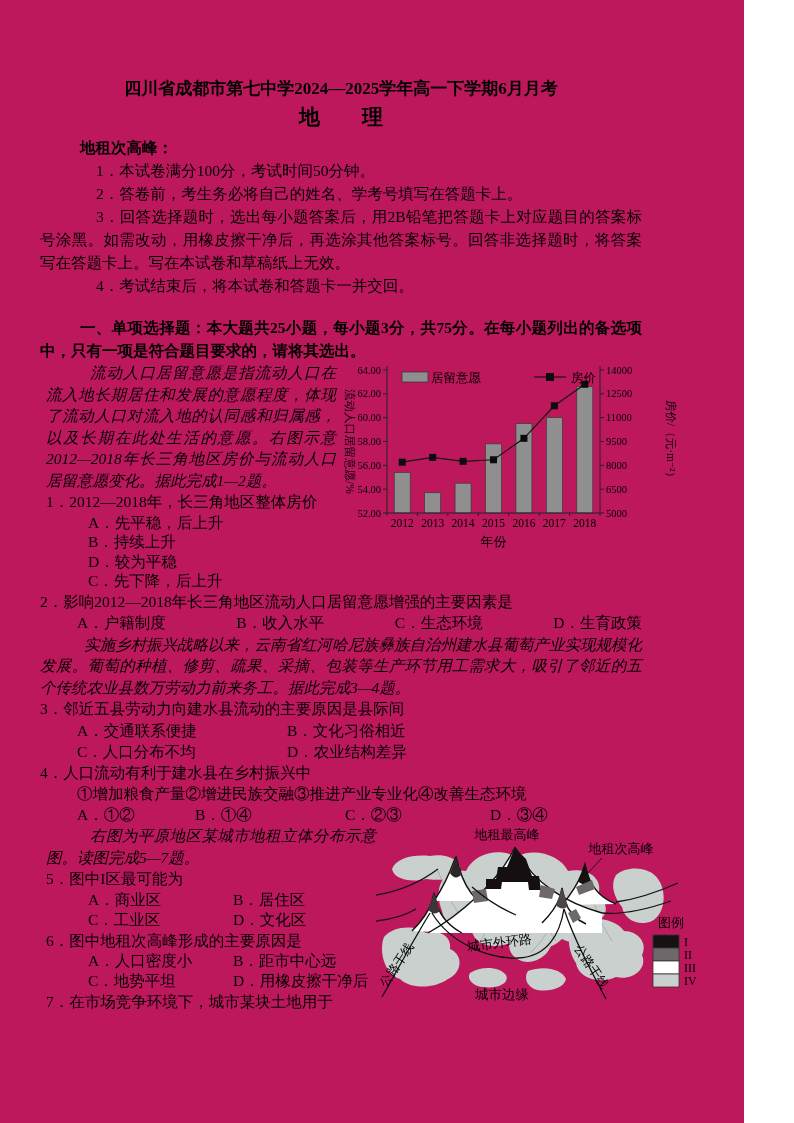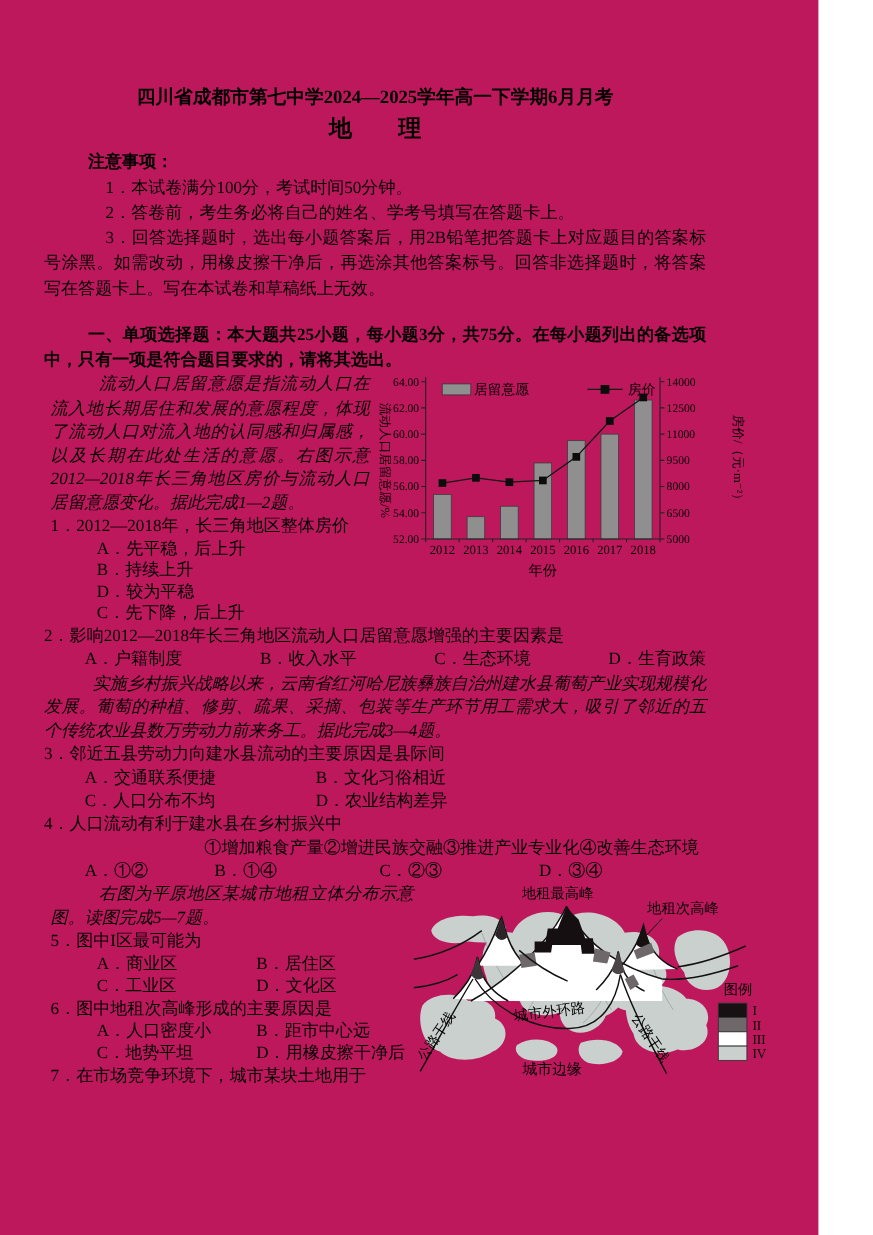--- a/index.html
+++ b/index.html
@@ -22,35 +22,36 @@
   .colR1{width:408px;}
   .colR2{width:368px;}
   .passage{font-style:italic;text-indent:44px;text-align:justify;}
   .stem{text-align:justify;}
   .w602{width:602px;}
   .optcol .opt{padding-left:42px;line-height:19.6px;}
   .optrow{width:602px;box-sizing:border-box;display:flex;justify-content:space-between;padding-left:37px;line-height:21.5px;gap:32px;}
   .grid2a{padding-left:42px;display:grid;grid-template-columns:145px auto;line-height:20px;}
   .grid2b{padding-left:37px;display:grid;grid-template-columns:210px auto;line-height:21px;}
   .grid4{padding-left:37px;display:grid;grid-template-columns:118px 150px 145px auto;line-height:21px;}
-  .subrow{padding-left:37px;display:flex;gap:0;line-height:21px;justify-content:center;}
+  .subrow{padding-left:37px;display:flex;gap:0;line-height:21px;}
   svg text{font-family:"Liberation Serif","DejaVu Serif",serif;}
 </style>
 </head>
 <body>
 
 <div class="page">
 
   <div class="title">四川省成都市第七中学2024—2025学年高一下学期6月月考</div>
   <div class="subject">地　　理</div>
 
-  <div class="nhead">注意事项：</div>
+  <div class="nhead">地租次高峰：</div>
   <p class="nitem">1．本试卷满分100分，考试时间50分钟。</p>
   <p class="nitem">2．答卷前，考生务必将自己的姓名、学考号填写在答题卡上。</p>
   <p class="nitem">3．回答选择题时，选出每小题答案后，用2B铅笔把答题卡上对应题目的答案标号涂黑。如需改动，用橡皮擦干净后，再选涂其他答案标号。回答非选择题时，将答案写在答题卡上。写在本试卷和草稿纸上无效。</p>
+  <p class="nitem">4．考试结束后，将本试卷和答题卡一并交回。</p>
 
   <p class="sec">一、单项选择题：本大题共25小题，每小题3分，共75分。在每小题列出的备选项中，只有一项是符合题目要求的，请将其选出。</p>
 
   <div class="row">
     <div class="colL1">
       <p class="passage">流动人口居留意愿是指流动人口在流入地长期居住和发展的意愿程度，体现了流动人口对流入地的认同感和归属感，以及长期在此处生活的意愿。右图示意2012—2018年长三角地区房价与流动人口居留意愿变化。据此完成1—2题。</p>
       <p class="stem">1．2012—2018年，长三角地区整体房价</p>
       <div class="optcol">
         <div class="opt">A．先平稳，后上升</div>
         <div class="opt">B．持续上升</div>

